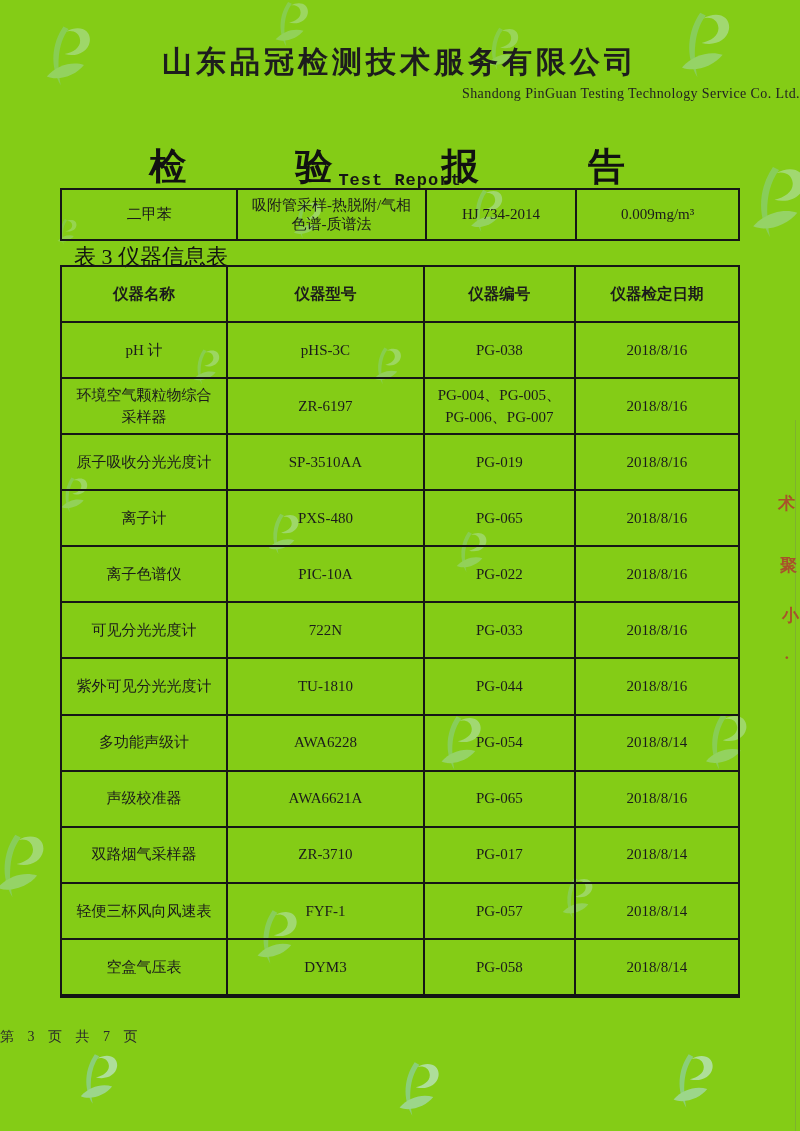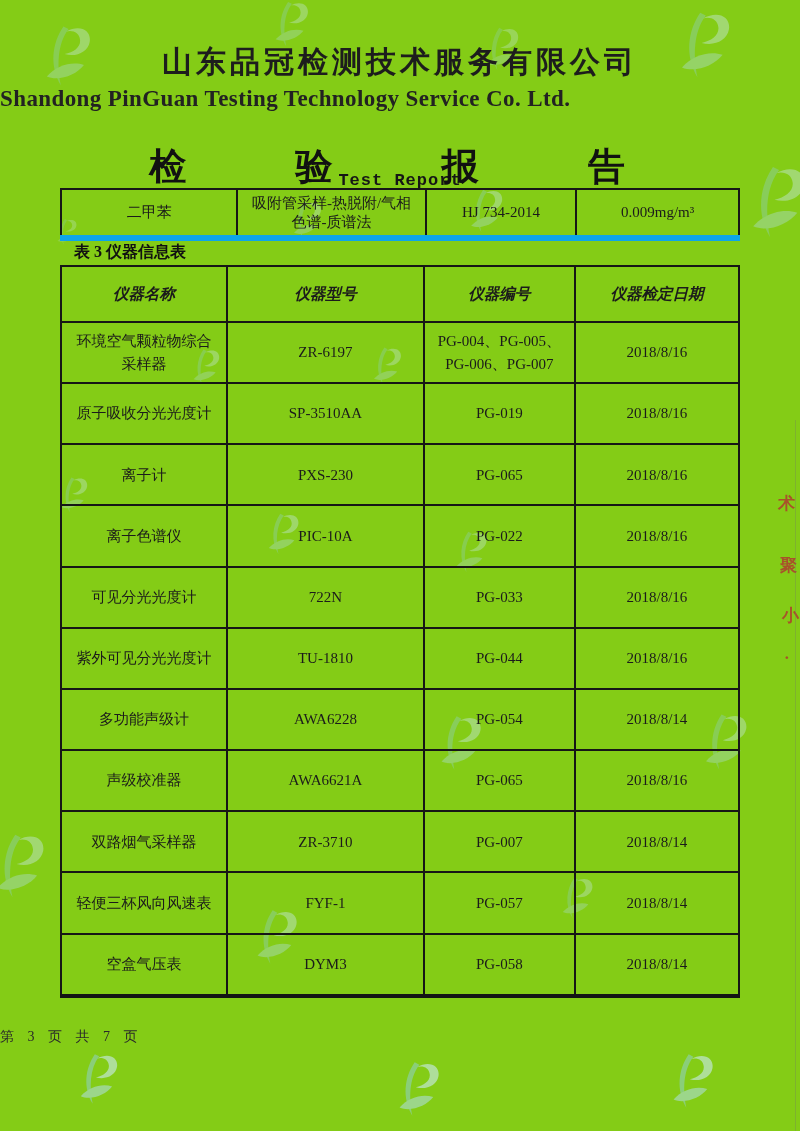--- a/index.html
+++ b/index.html
@@ -17,22 +17,22 @@
   }
   
   .company-cn{
     position:absolute;top:42px;left:0;width:100%;
     text-align:center;
     font-size:30px;font-weight:bold;letter-spacing:4px;
     color:#1d1d1d;
   }
   .company-en{
     position:absolute;top:86px;left:0;width:100%;
-    text-align:left;
-    font-size:23px;font-weight:bold;letter-spacing:0.4px;
+    text-align:right;
+    font-size:14px;font-weight:normal;letter-spacing:0.4px;
     color:#222;
   }
   .title-cn{
     position:absolute;top:118px;left:12px;width:100%;
     text-align:center;
     font-size:37px;font-weight:bold;
     letter-spacing:50px;box-sizing:border-box;
     color:#111;
     margin-top:24px;
   }
@@ -48,33 +48,33 @@
   td,th{
     border:2px solid #161616;
     text-align:center;vertical-align:middle;
     font-size:15px;
     padding:2px 10px;
     overflow:hidden;
   }
   .summary-table{
     position:absolute;left:60px;top:188px;
     width:680px;height:53px;
-    border-bottom:6px solid #0ea5e9;
+    border-bottom:1px solid #0ea5e9;
   }
   .table-caption{
     position:absolute;left:74px;top:242px;
-    font-size:16px;font-weight:bold;color:#111;
+    font-size:22px;font-weight:normal;color:#111;
   }
   .instrument-table{
     position:absolute;left:60px;top:265px;
     width:680px;height:733px;
     border-bottom:4px solid #141414;
   }
   .instrument-table th{
-    font-weight:bold;font-size:15.5px;height:50px;font-style:italic;
+    font-weight:bold;font-size:15.5px;height:50px;
   }
   .instrument-table td{height:48px;line-height:1.5;}
   
   .page-footer{
     position:absolute;top:1028px;left:0;width:100%;
     font-size:14px;letter-spacing:5px;color:#2a2a2a;
   }
   
   .wm{position:absolute;pointer-events:none;}
   .wm-stem{fill:var(--wm-green,#8ccf92);}
@@ -204,34 +204,40 @@
     <thead>
       <tr>
           <th>仪器名称</th>
           <th>仪器型号</th>
           <th>仪器编号</th>
           <th>仪器检定日期</th>
         </tr>
     </thead>
     <tbody>
         <tr>
+          <td>pH 计</td>
+          <td>pHS-3C</td>
+          <td>PG-038</td>
+          <td>2018/8/16</td>
+        </tr>
+        <tr>
           <td>环境空气颗粒物综合采样器</td>
           <td>ZR-6197</td>
           <td>PG-004、PG-005、PG-006、PG-007</td>
           <td>2018/8/16</td>
         </tr>
         <tr>
           <td>原子吸收分光光度计</td>
           <td>SP-3510AA</td>
           <td>PG-019</td>
           <td>2018/8/16</td>
         </tr>
         <tr>
           <td>离子计</td>
-          <td>PXS-230</td>
+          <td>PXS-480</td>
           <td>PG-065</td>
           <td>2018/8/16</td>
         </tr>
         <tr>
           <td>离子色谱仪</td>
           <td>PIC-10A</td>
           <td>PG-022</td>
           <td>2018/8/16</td>
         </tr>
         <tr>
@@ -254,21 +260,21 @@
         </tr>
         <tr>
           <td>声级校准器</td>
           <td>AWA6621A</td>
           <td>PG-065</td>
           <td>2018/8/16</td>
         </tr>
         <tr>
           <td>双路烟气采样器</td>
           <td>ZR-3710</td>
-          <td>PG-007</td>
+          <td>PG-017</td>
           <td>2018/8/14</td>
         </tr>
         <tr>
           <td>轻便三杯风向风速表</td>
           <td>FYF-1</td>
           <td>PG-057</td>
           <td>2018/8/14</td>
         </tr>
         <tr>
           <td>空盒气压表</td>

